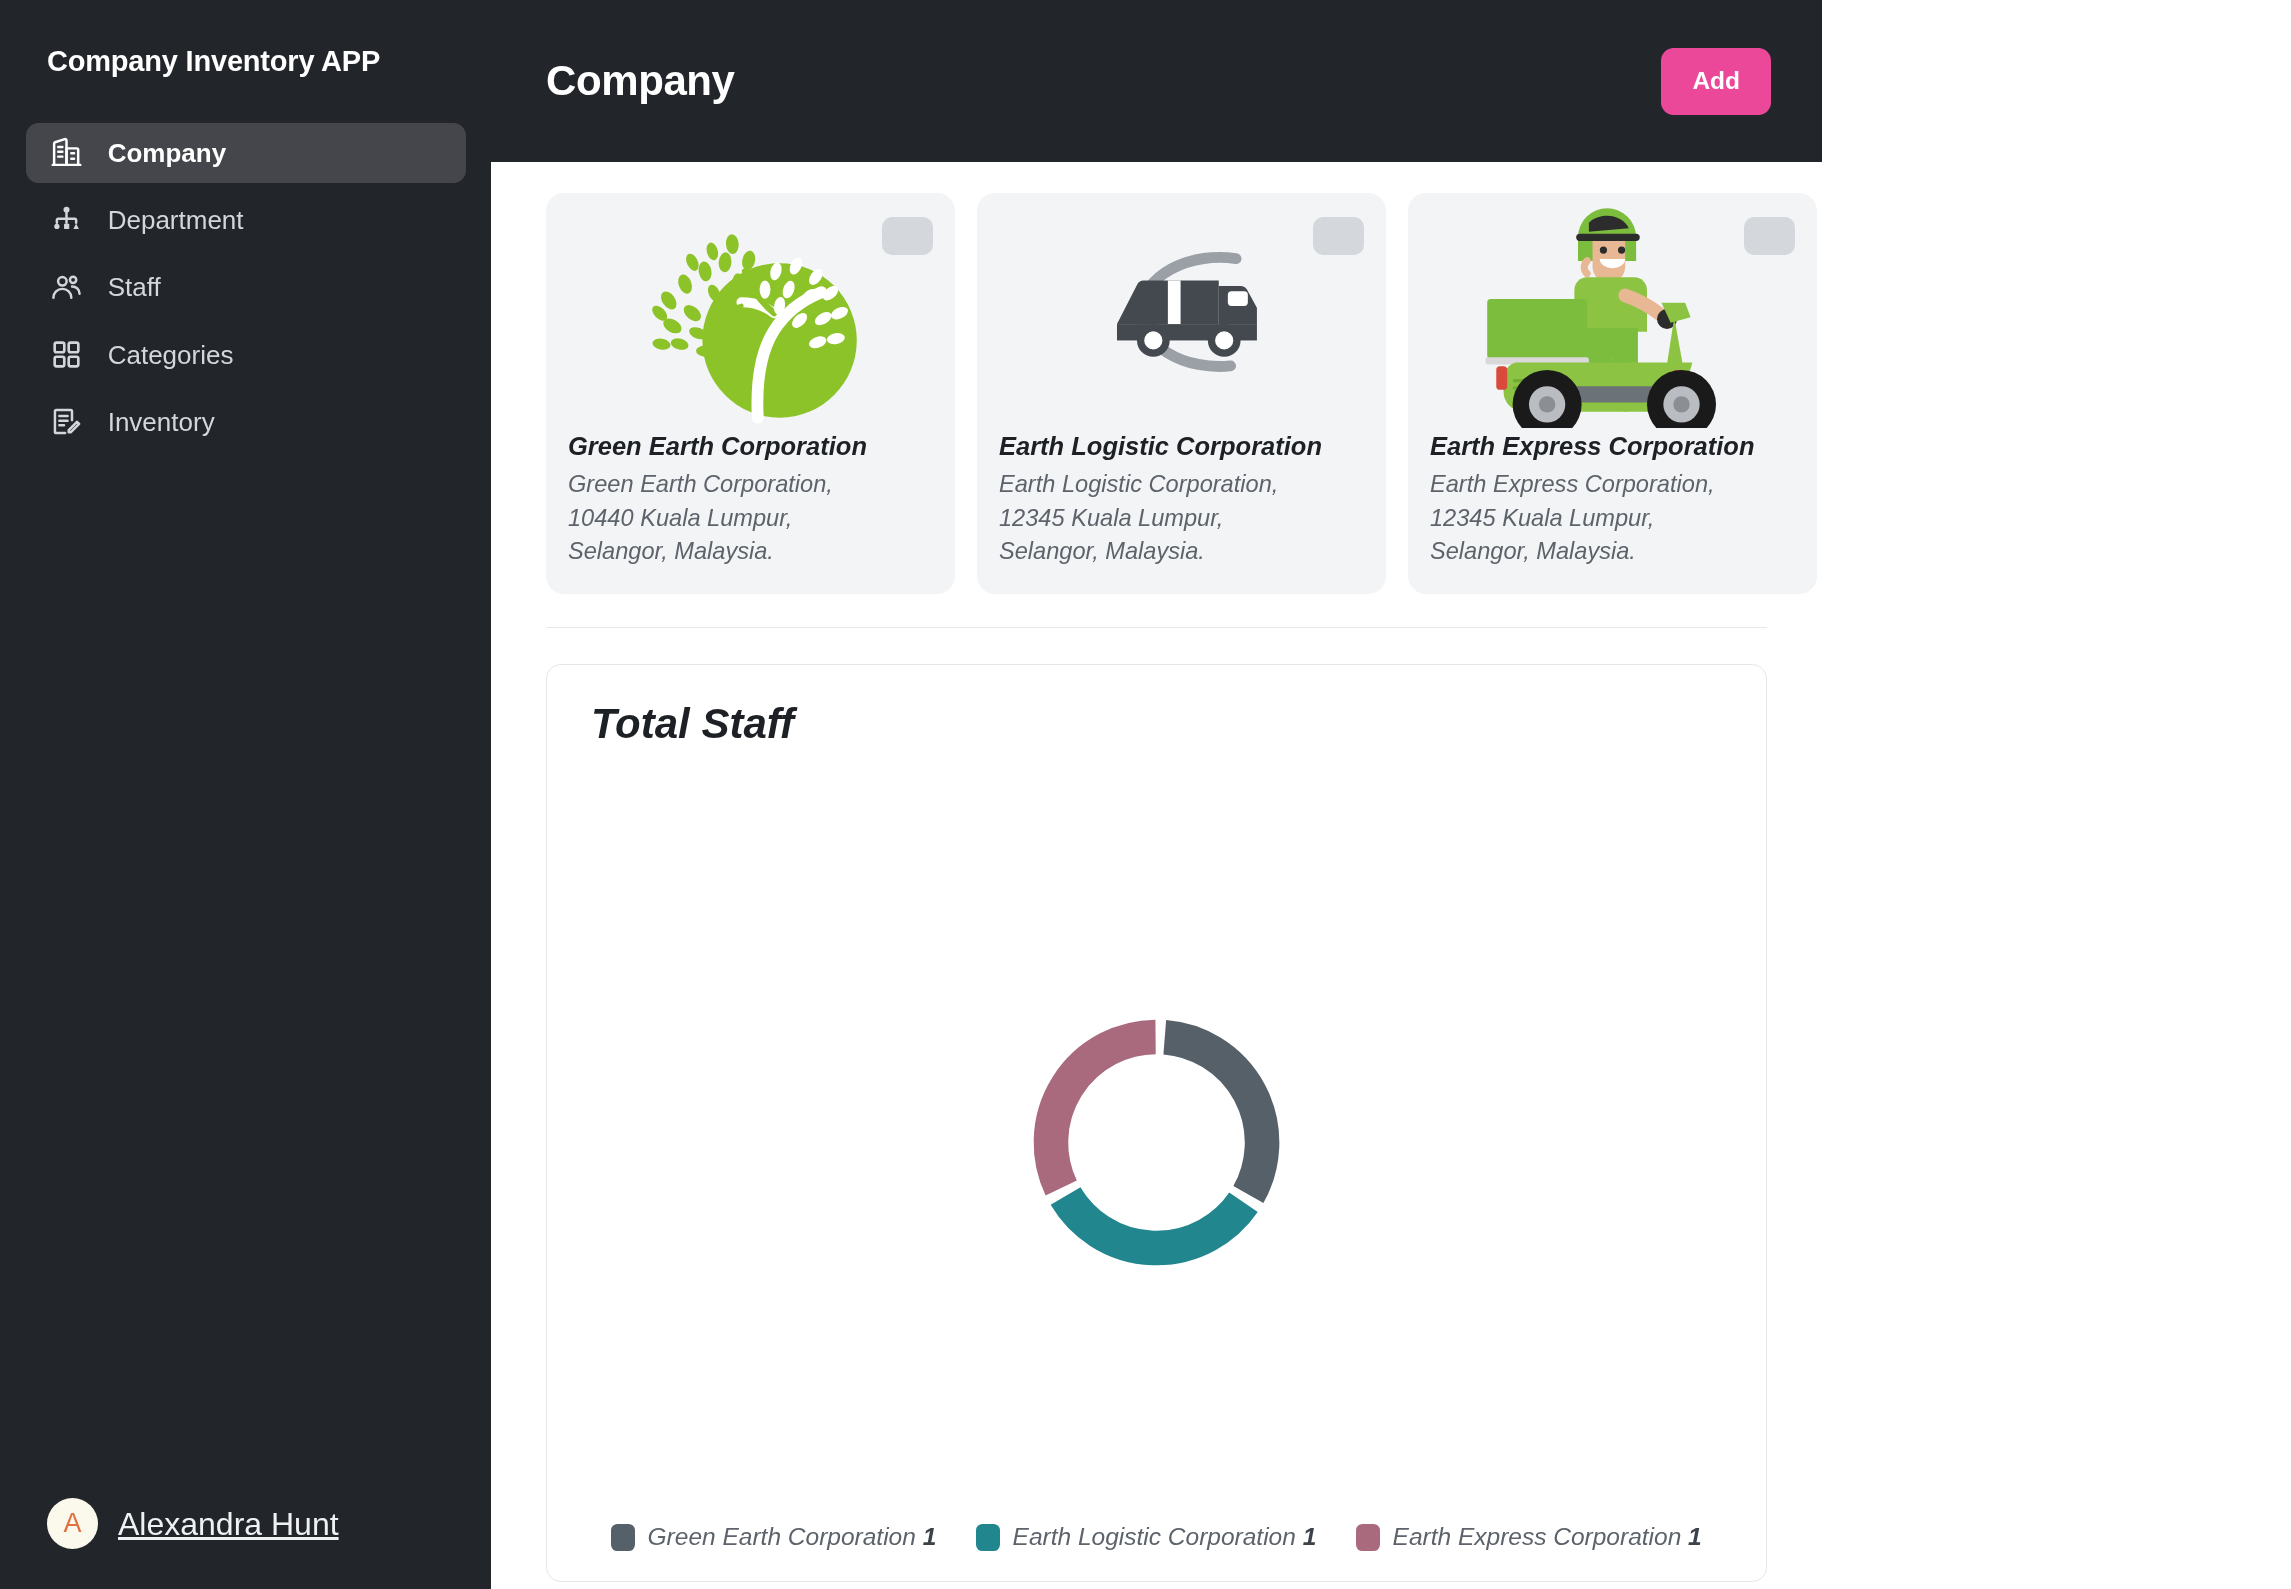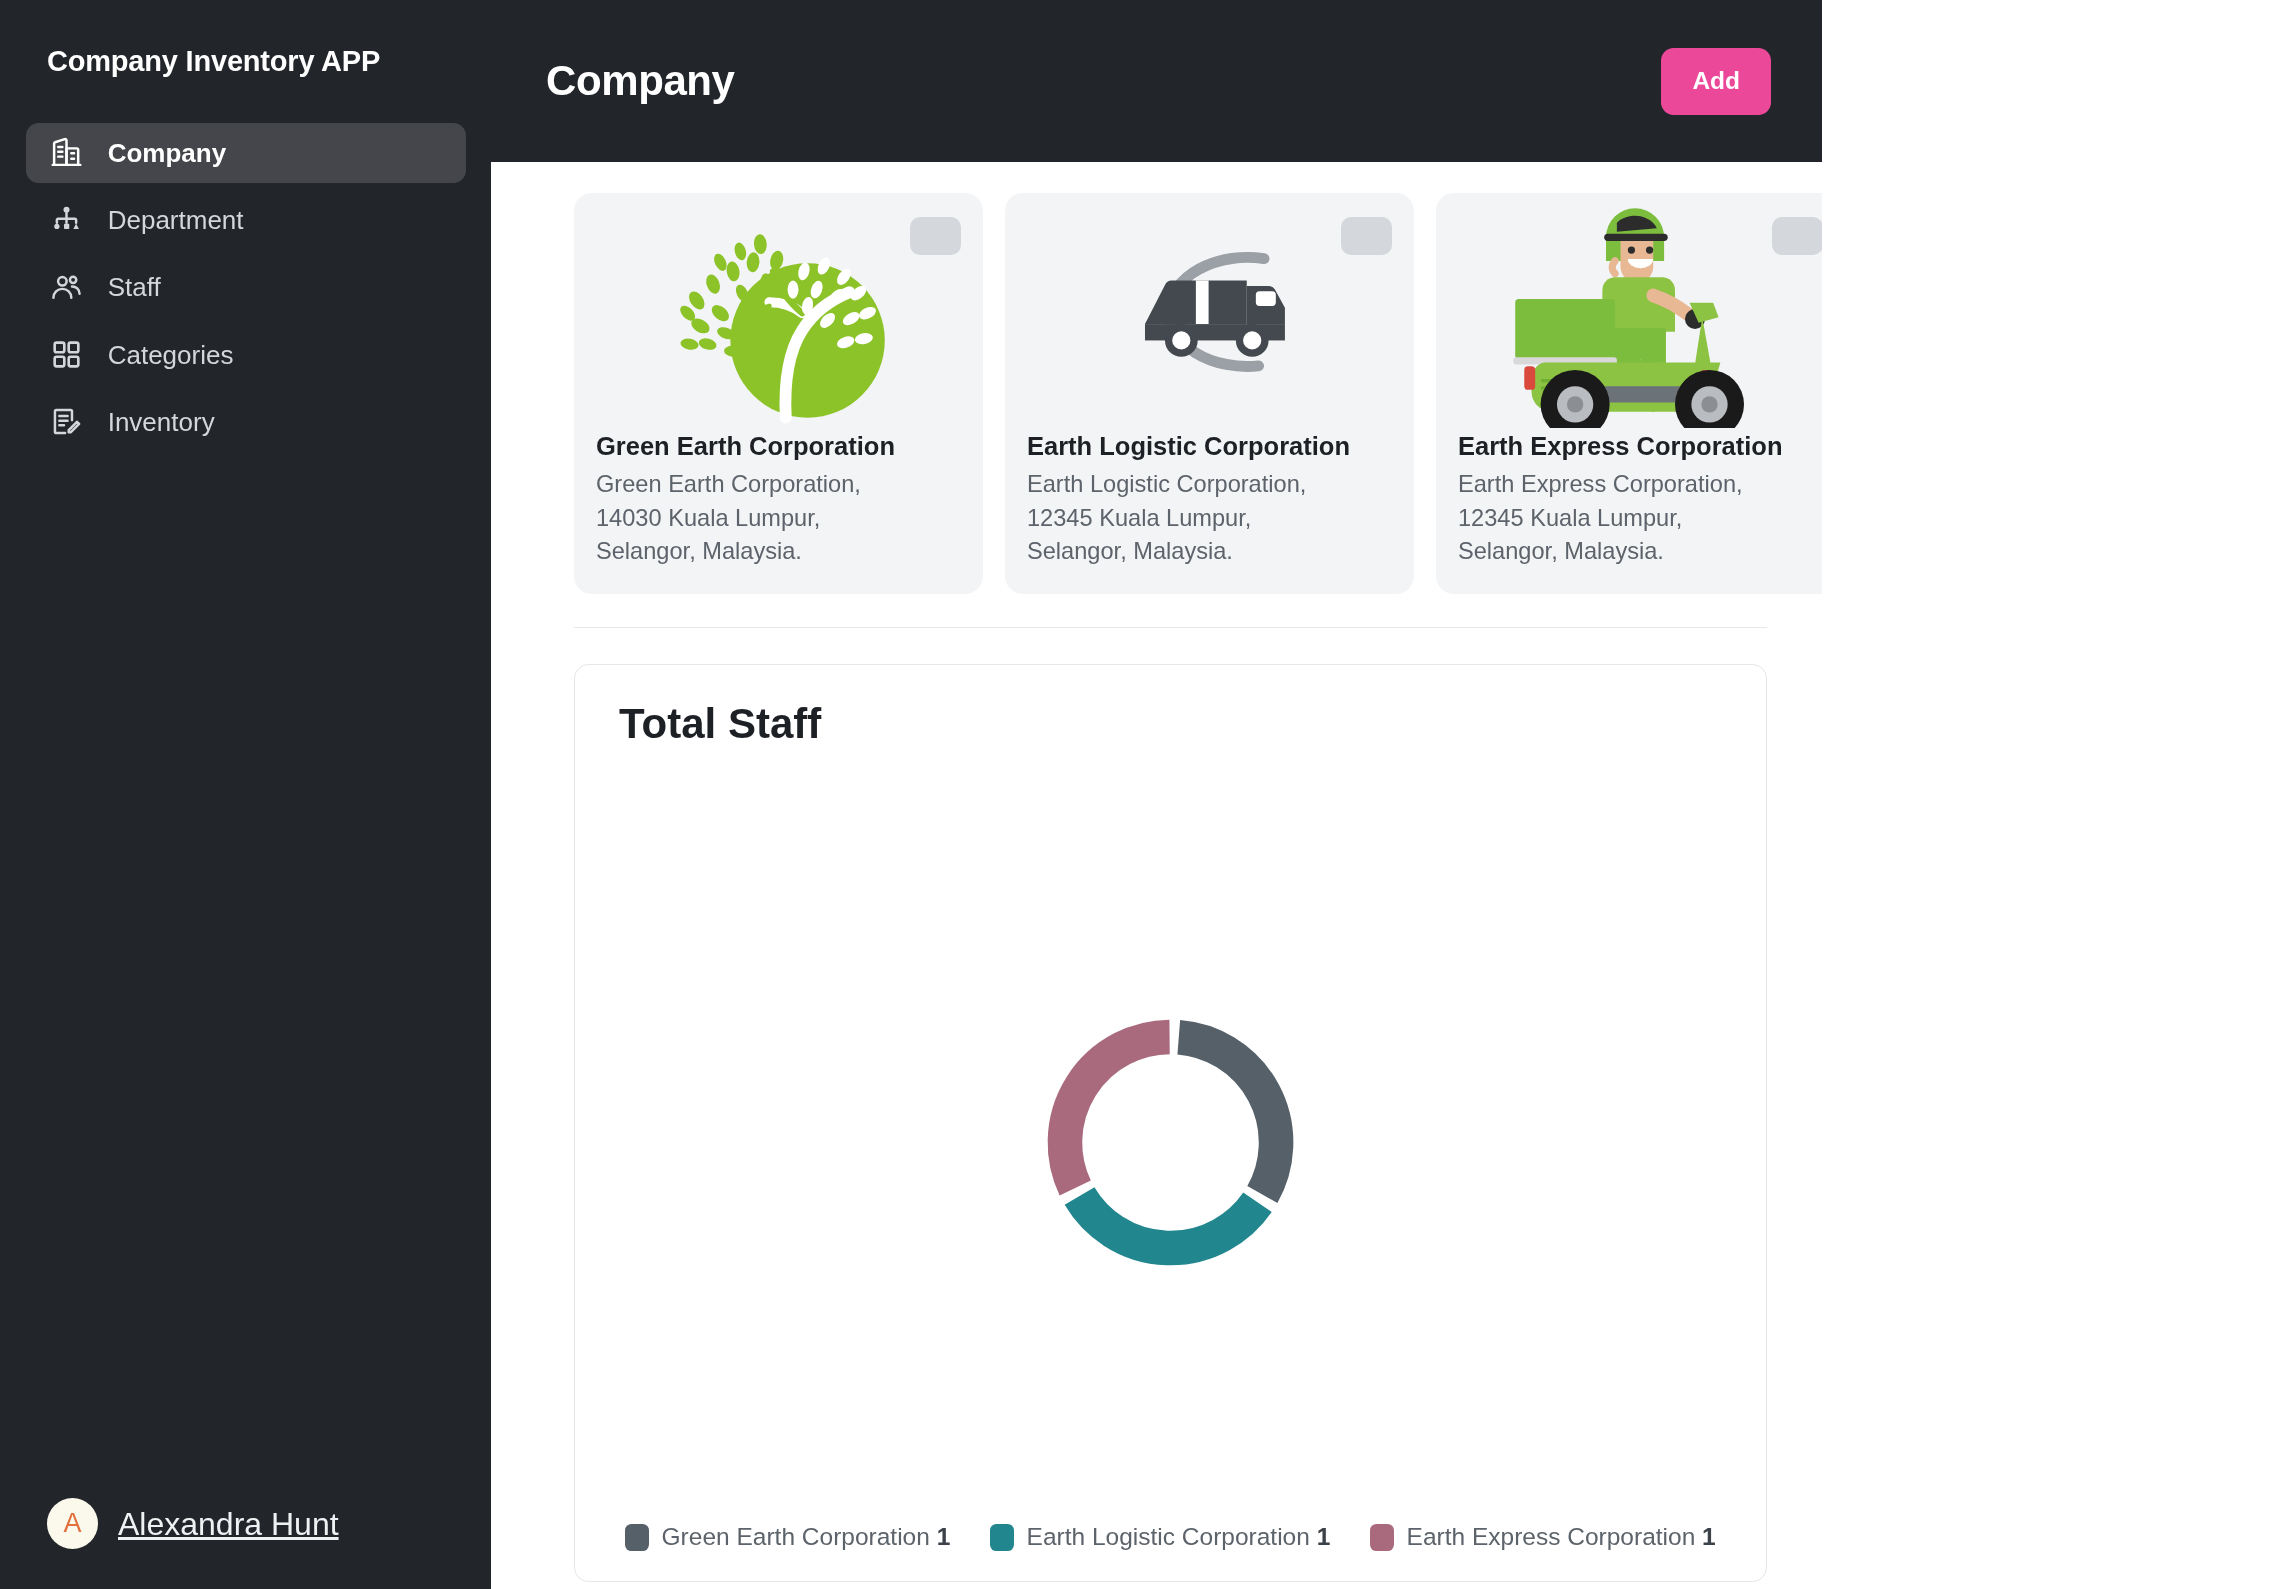--- a/index.html
+++ b/index.html
@@ -133,23 +133,24 @@
     border-radius: 12.7px;
     padding: 0 31px;
     height: 67px;
     cursor: pointer;
     font-family: "Liberation Sans", sans-serif;
     line-height: 1;
   }
 
   .content {
     flex: 1 1 auto;
-    padding: 31px 55px 0 83px;
+    padding: 31px 55px 0 55px;
     overflow: hidden;
     position: relative;
+    font-style: italic;
   }
 
   
   .cards {
     display: flex;
     gap: 22px;
     align-items: flex-start;
   }
   .company-card {
     width: 409px;
@@ -389,21 +390,21 @@
                 <ellipse cx="214" cy="126" rx="6" ry="10" transform="rotate(45 214 126)"></ellipse>
                 <ellipse cx="192" cy="110" rx="6" ry="10" transform="rotate(10 192 110)"></ellipse>
                 <ellipse cx="176" cy="92" rx="6" ry="10" transform="rotate(0 176 92)"></ellipse>
                 <ellipse cx="254" cy="146" rx="6" ry="10" transform="rotate(80 254 146)"></ellipse>
                 <ellipse cx="234" cy="150" rx="6" ry="10" transform="rotate(70 234 150)"></ellipse>
               </g>
             </svg>
           </div>
           <div class="card-name">Green Earth Corporation</div>
           <div class="card-addr">Green Earth Corporation,
-14030 Kuala Lumpur,
+10440 Kuala Lumpur,
 Selangor, Malaysia.</div>
         </div>
 
         <div class="company-card">
           <button class="card-action"></button>
           <div class="card-logo">
             <svg width="209" height="164" viewBox="0 0 230 180">
               <path d="M175 28a86 60 0 1 0 -6 118" fill="none" stroke="#9ba0a6" stroke-width="12" stroke-linecap="round"></path>
               <path d="M44 100h112V52H74a8 8 0 0 0-8 5l-22 43z" fill="#44494f"></path>
               <rect x="100" y="52" width="14" height="48" fill="#ffffff"></rect>

